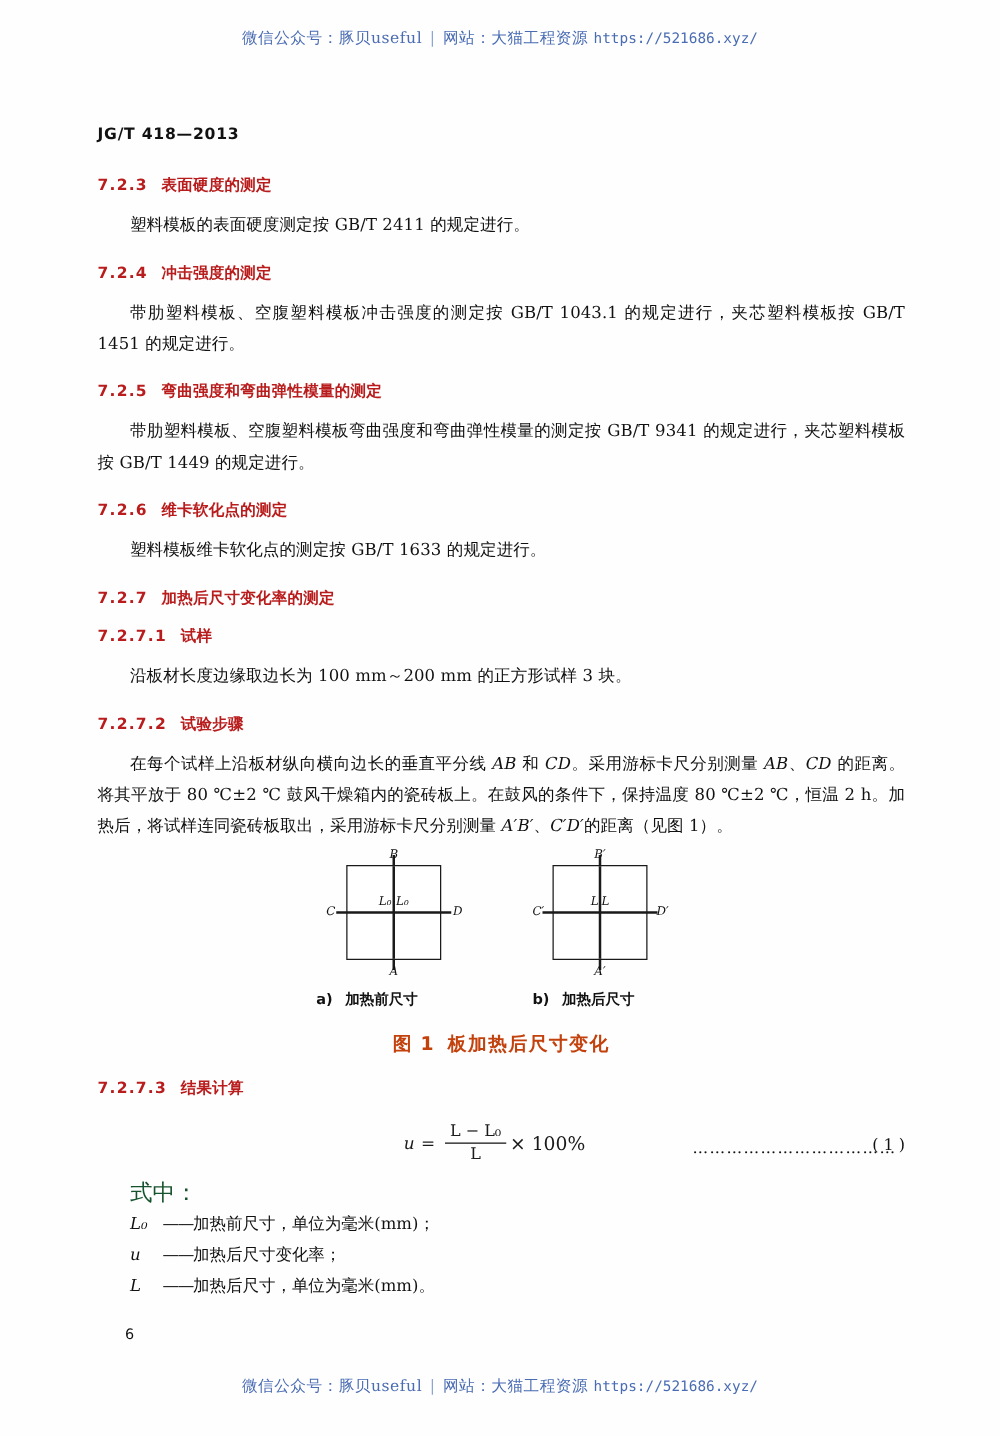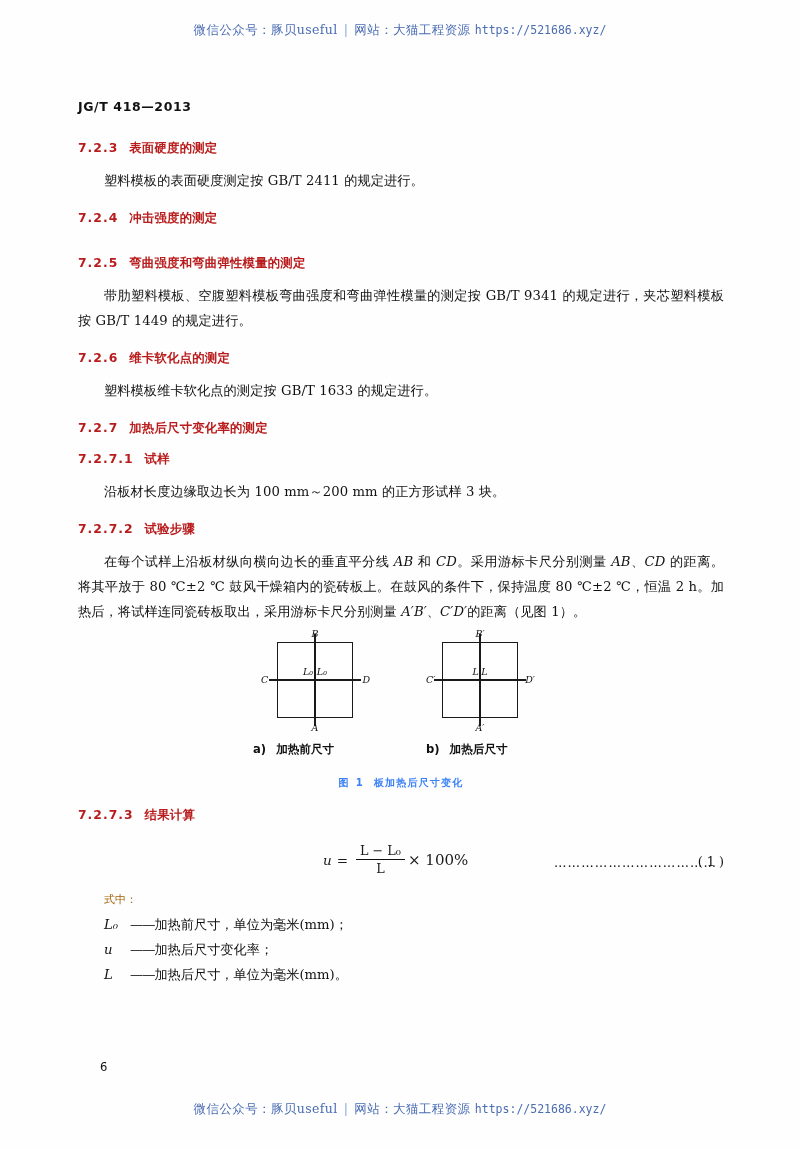--- a/index.html
+++ b/index.html
@@ -172,24 +172,24 @@
     white-space: nowrap;
   }
   #fig-sublabel-a { left: 175px; }
   #fig-sublabel-b { left: 348px; text-align: center; }
   .fig-sublabel .tag { margin-right: 10px; }
 
   .fig-caption {
     width: 646px;
     text-align: center;
     font-family: "DejaVu Sans", "Liberation Sans", sans-serif;
-    font-size: 10px;
+    font-size: 15px;
     font-weight: bold;
     letter-spacing: 1.2px;
-    color: #3b82f6;
+    color: #c2410c;
     margin-top: 22px;
   }
   .fig-caption .cap-num { margin: 0 10px 0 6px; }
 
   
   .eq-row {
     position: relative;
     height: 46px;
     width: 646px;
     margin-top: 6px;
@@ -236,24 +236,24 @@
     position: absolute;
     right: 0;
     top: 13px;
     font-size: 12.8px;
     color: #111;
     white-space: nowrap;
   }
 
   
   .where-label {
-    font-size: 11px;
+    font-size: 18px;
     line-height: 25px;
     margin-left: 26px;
-    color: #a16207;
+    color: #14532d;
   }
   .where-item {
     font-size: 13.2px;
     line-height: 25px;
     margin-left: 26px;
     color: #111;
     white-space: nowrap;
   }
   .where-item .sym {
     display: inline-block;
@@ -287,20 +287,21 @@
   <div class="content">
 
     <h3 class="sec"><span class="num">7.2.3</span><span>表面硬度的测定</span></h3>
     <div class="sp-b"></div>
     <p class="body">塑料模板的表面硬度测定按 GB/T 2411 的规定进行。</p>
 
     <div class="sp-a"></div>
 
     <h3 class="sec"><span class="num">7.2.4</span><span>冲击强度的测定</span></h3>
     <div class="sp-b"></div>
+    <p class="body">带肋塑料模板、空腹塑料模板冲击强度的测定按 GB/T 1043.1 的规定进行，夹芯塑料模板按 GB/T 1451 的规定进行。</p>
 
     <div class="sp-a"></div>
 
     <h3 class="sec"><span class="num">7.2.5</span><span>弯曲强度和弯曲弹性模量的测定</span></h3>
     <div class="sp-b"></div>
     <p class="body">带肋塑料模板、空腹塑料模板弯曲强度和弯曲弹性模量的测定按 GB/T 9341 的规定进行，夹芯塑料模板按 GB/T 1449 的规定进行。</p>
 
     <div class="sp-a"></div>
 
     <h3 class="sec"><span class="num">7.2.6</span><span>维卡软化点的测定</span></h3>

